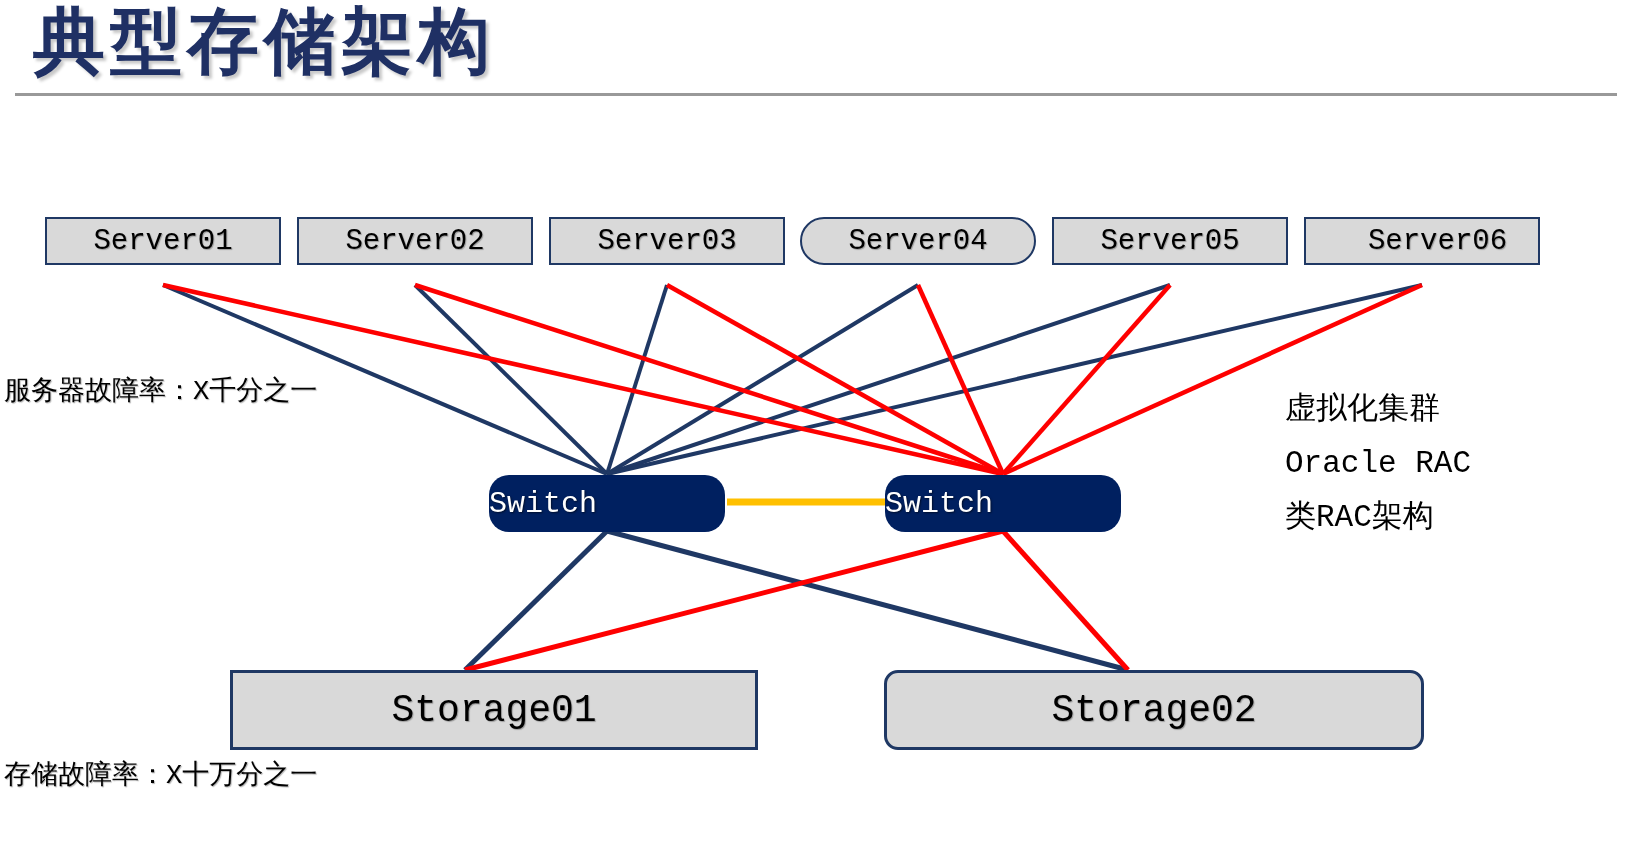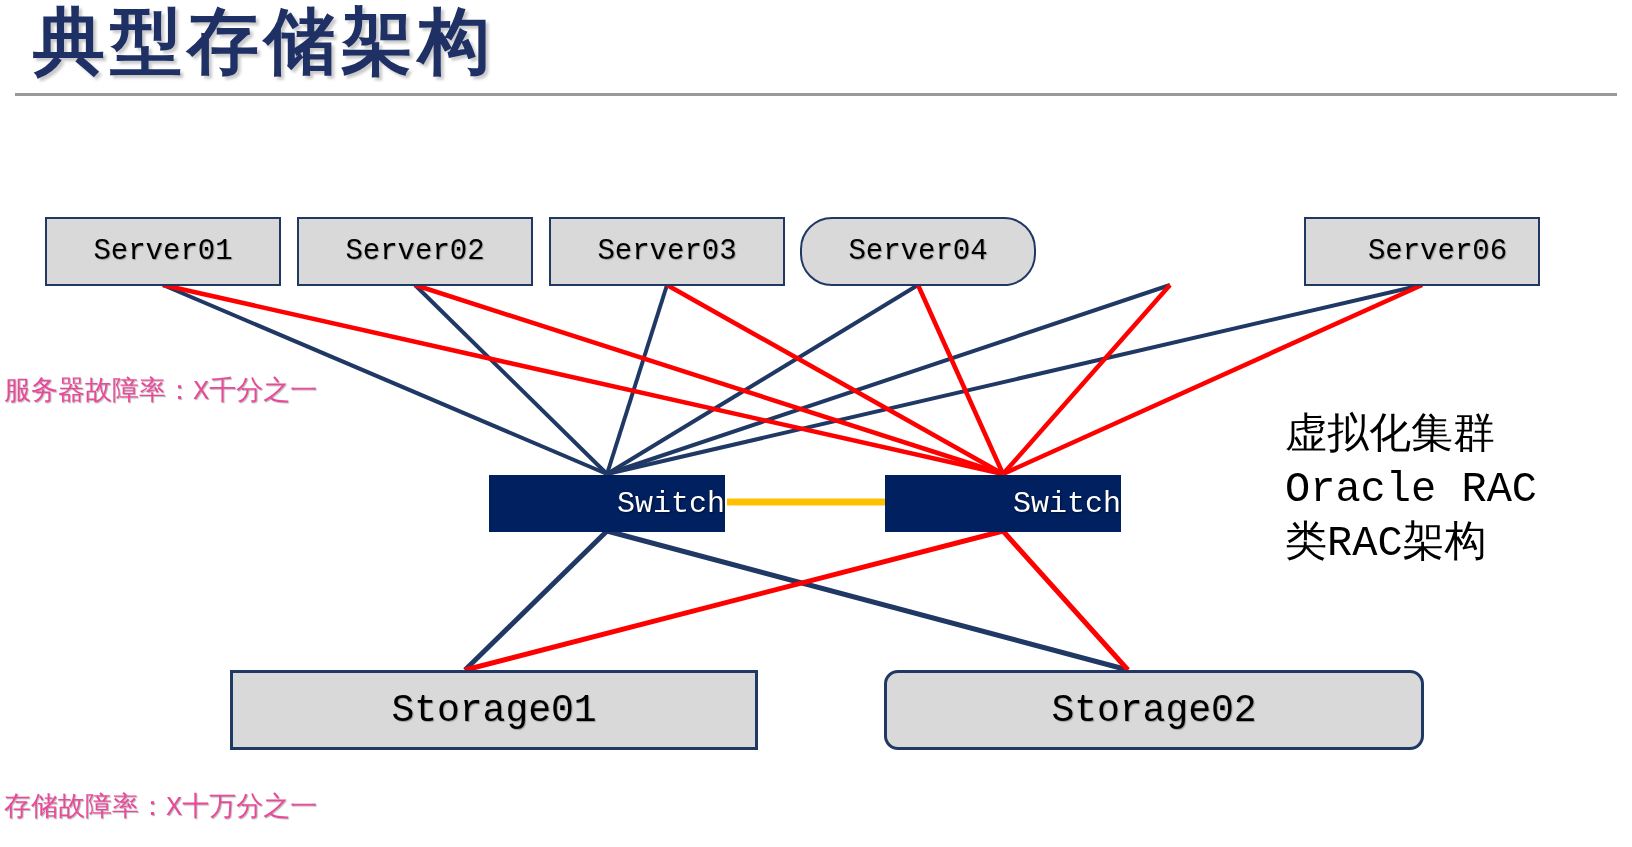--- a/index.html
+++ b/index.html
@@ -26,46 +26,47 @@
   }
   .node{
     position:absolute;z-index:2;box-sizing:border-box;
     display:flex;align-items:center;justify-content:center;
     background:var(--node-fill);
     border:2px solid var(--node-border);
     color:#000000;
     text-shadow:1px 1px 1px #9a9a9a;
     white-space:nowrap;
   }
-  .server-box{top:217px;width:236px;height:69px;font-size:29px;}
+  .server-box{top:217px;width:236px;height:48px;font-size:29px;}
   .server-1{left:45px;}  .server-2{left:297px;} .server-3{left:549px;}
   .server-4{left:800px;border-radius:32px;} .server-5{left:1052px;}.server-6{left:1304px;padding-left:31px;}
   .switch-box{
     position:absolute;z-index:2;box-sizing:border-box;
     top:475px;width:236px;height:57px;
-    display:flex;align-items:center;justify-content:flex-end;
+    display:flex;align-items:center;justify-content:flex-start;
     background:var(--switch-fill);
     color:var(--switch-text);
     font-size:30px;
     text-shadow:1px 1px 2px rgba(0,0,0,0.55);
+    border-radius:20px;
   }
   .switch-a{left:489px;}
   .switch-b{left:885px;}
   .storage-box{top:670px;height:80px;font-size:38px;border-width:3px;}
   .storage-1{left:230px;width:528px;}
   .storage-2{left:884px;width:540px;border-radius:14px;}
   .side-label{
-    position:absolute;z-index:2;color:#ec4899;font-size:27px;white-space:nowrap;
+    position:absolute;z-index:2;color:#000000;font-size:27px;white-space:nowrap;
     text-shadow:1px 1px 1px #b5b5b5;
   }
   .server-failure-label{left:4px;top:372px;}
-  .storage-failure-label{left:4px;top:756px;margin-top:32px;}
+  .storage-failure-label{left:4px;top:756px;}
   .annotation{
-    position:absolute;left:1285px;top:409px;z-index:2;
-    color:#000000;font-size:42px;line-height:54px;white-space:nowrap;
+    position:absolute;left:1285px;top:383px;z-index:2;
+    color:#000000;font-size:31px;line-height:54px;white-space:nowrap;
   }
 </style>
 </head>
 <body>
 
 <div id="slide">
 
   <svg id="connector-canvas" viewBox="0 0 1632 847" xmlns="http://www.w3.org/2000/svg">
       <line x1="163" y1="285" x2="607" y2="474" stroke="#1F3864" stroke-width="4"></line>
       <line x1="415" y1="285" x2="607" y2="474" stroke="#1F3864" stroke-width="4"></line>
@@ -94,20 +95,23 @@
   </div>
   <div class="node server-box server-2">
     <span>Server02</span>
   </div>
   <div class="node server-box server-3">
     <span>Server03</span>
   </div>
   <div class="node server-box server-4">
     <span>Server04</span>
   </div>
+  <div class="node server-box server-5">
+    <span>Server05</span>
+  </div>
   <div class="node server-box server-6">
     <span>Server06</span>
   </div>
 
   <div class="side-label server-failure-label">服务器故障率：X千分之一</div>
 
   <div class="switch-box switch-a">
     <span>Switch</span>
   </div>
   <div class="switch-box switch-b">

